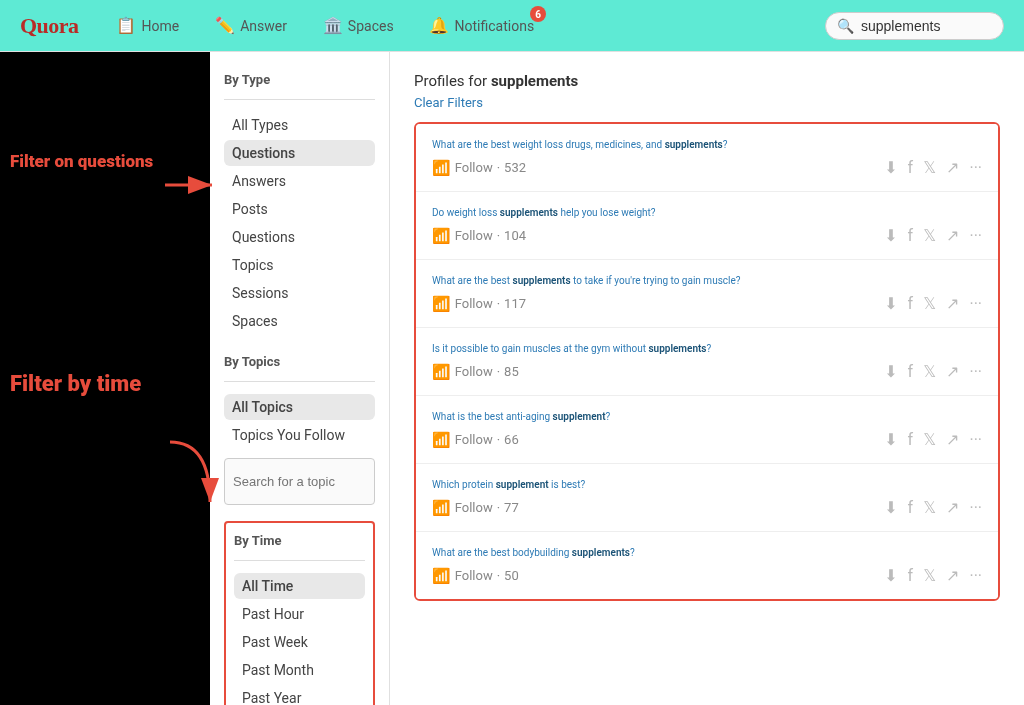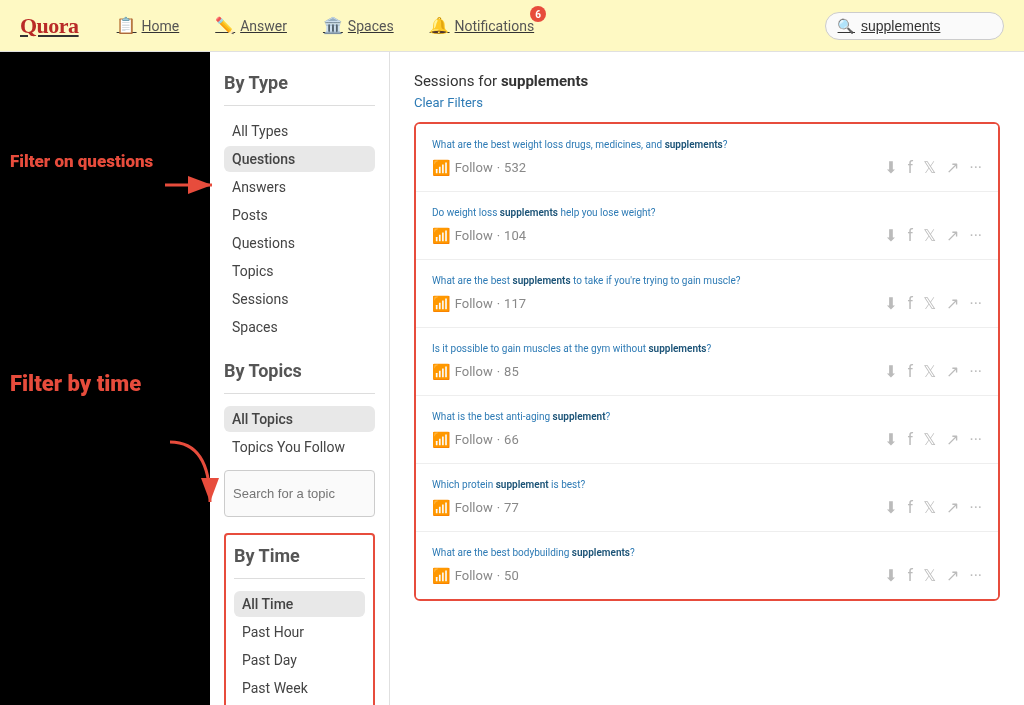--- a/index.html
+++ b/index.html
@@ -5,23 +5,22 @@
     * { box-sizing: border-box; margin: 0; padding: 0; }
     body { font-family: -apple-system, BlinkMacSystemFont, 'Segoe UI', Roboto, sans-serif; background: #fff; font-size: 14px; color: #333; }
 
     
     .header {
       display: flex;
       align-items: center;
       padding: 0 20px;
       height: 52px;
       border-bottom: 1px solid #e0e0e0;
-      background: #fef9c3;
+      background: #5eead4;
       gap: 24px;
-      text-decoration: underline;
     }
     .logo {
       font-size: 22px;
       font-weight: bold;
       color: #b92b27;
       font-family: Georgia, serif;
       letter-spacing: -0.5px;
       margin-right: 8px;
     }
     .nav-item {
@@ -98,21 +97,21 @@
 
     
     .sidebar {
       width: 180px;
       min-width: 180px;
       padding: 20px 14px;
       border-right: 1px solid #e0e0e0;
       background: #fff;
     }
     .sidebar-section-title {
-      font-size: 18px;
+      font-size: 13px;
       font-weight: 700;
       color: #555;
       margin-bottom: 10px;
       margin-top: 16px;
     }
     .sidebar-section-title:first-child { margin-top: 0; }
     .sidebar-item {
       padding: 5px 8px;
       border-radius: 4px;
       cursor: pointer;
@@ -306,31 +305,30 @@
     <div class="sidebar-item">Topics You Follow</div>
 
     <input type="text" class="topic-search-input" placeholder="Search for a topic" style="margin-top: 8px;">
 
     
     <div class="time-section-box">
       <div class="sidebar-section-title">By Time</div>
       <hr class="sidebar-divider">
       <div class="sidebar-item active">All Time</div>
       <div class="sidebar-item">Past Hour</div>
-      <div class="sidebar-item">Past Day</div>
       <div class="sidebar-item">Past Week</div>
       <div class="sidebar-item">Past Month</div>
       <div class="sidebar-item">Past Year</div>
     </div>
   </div>
 
   <div class="content-area">
     <div class="content-header">
       <div class="content-title">
-        <span>Sessions for </span><strong>supplements</strong>
+        <span>Profiles for </span><strong>supplements</strong>
       </div>
       <a class="clear-filters">Clear Filters</a>
     </div>
 
     <div class="results-box">
 
       <div class="result-item">
         <div class="result-question">
           What are the best weight loss drugs, medicines, and <span class="highlight">supplements</span>?
         </div>

